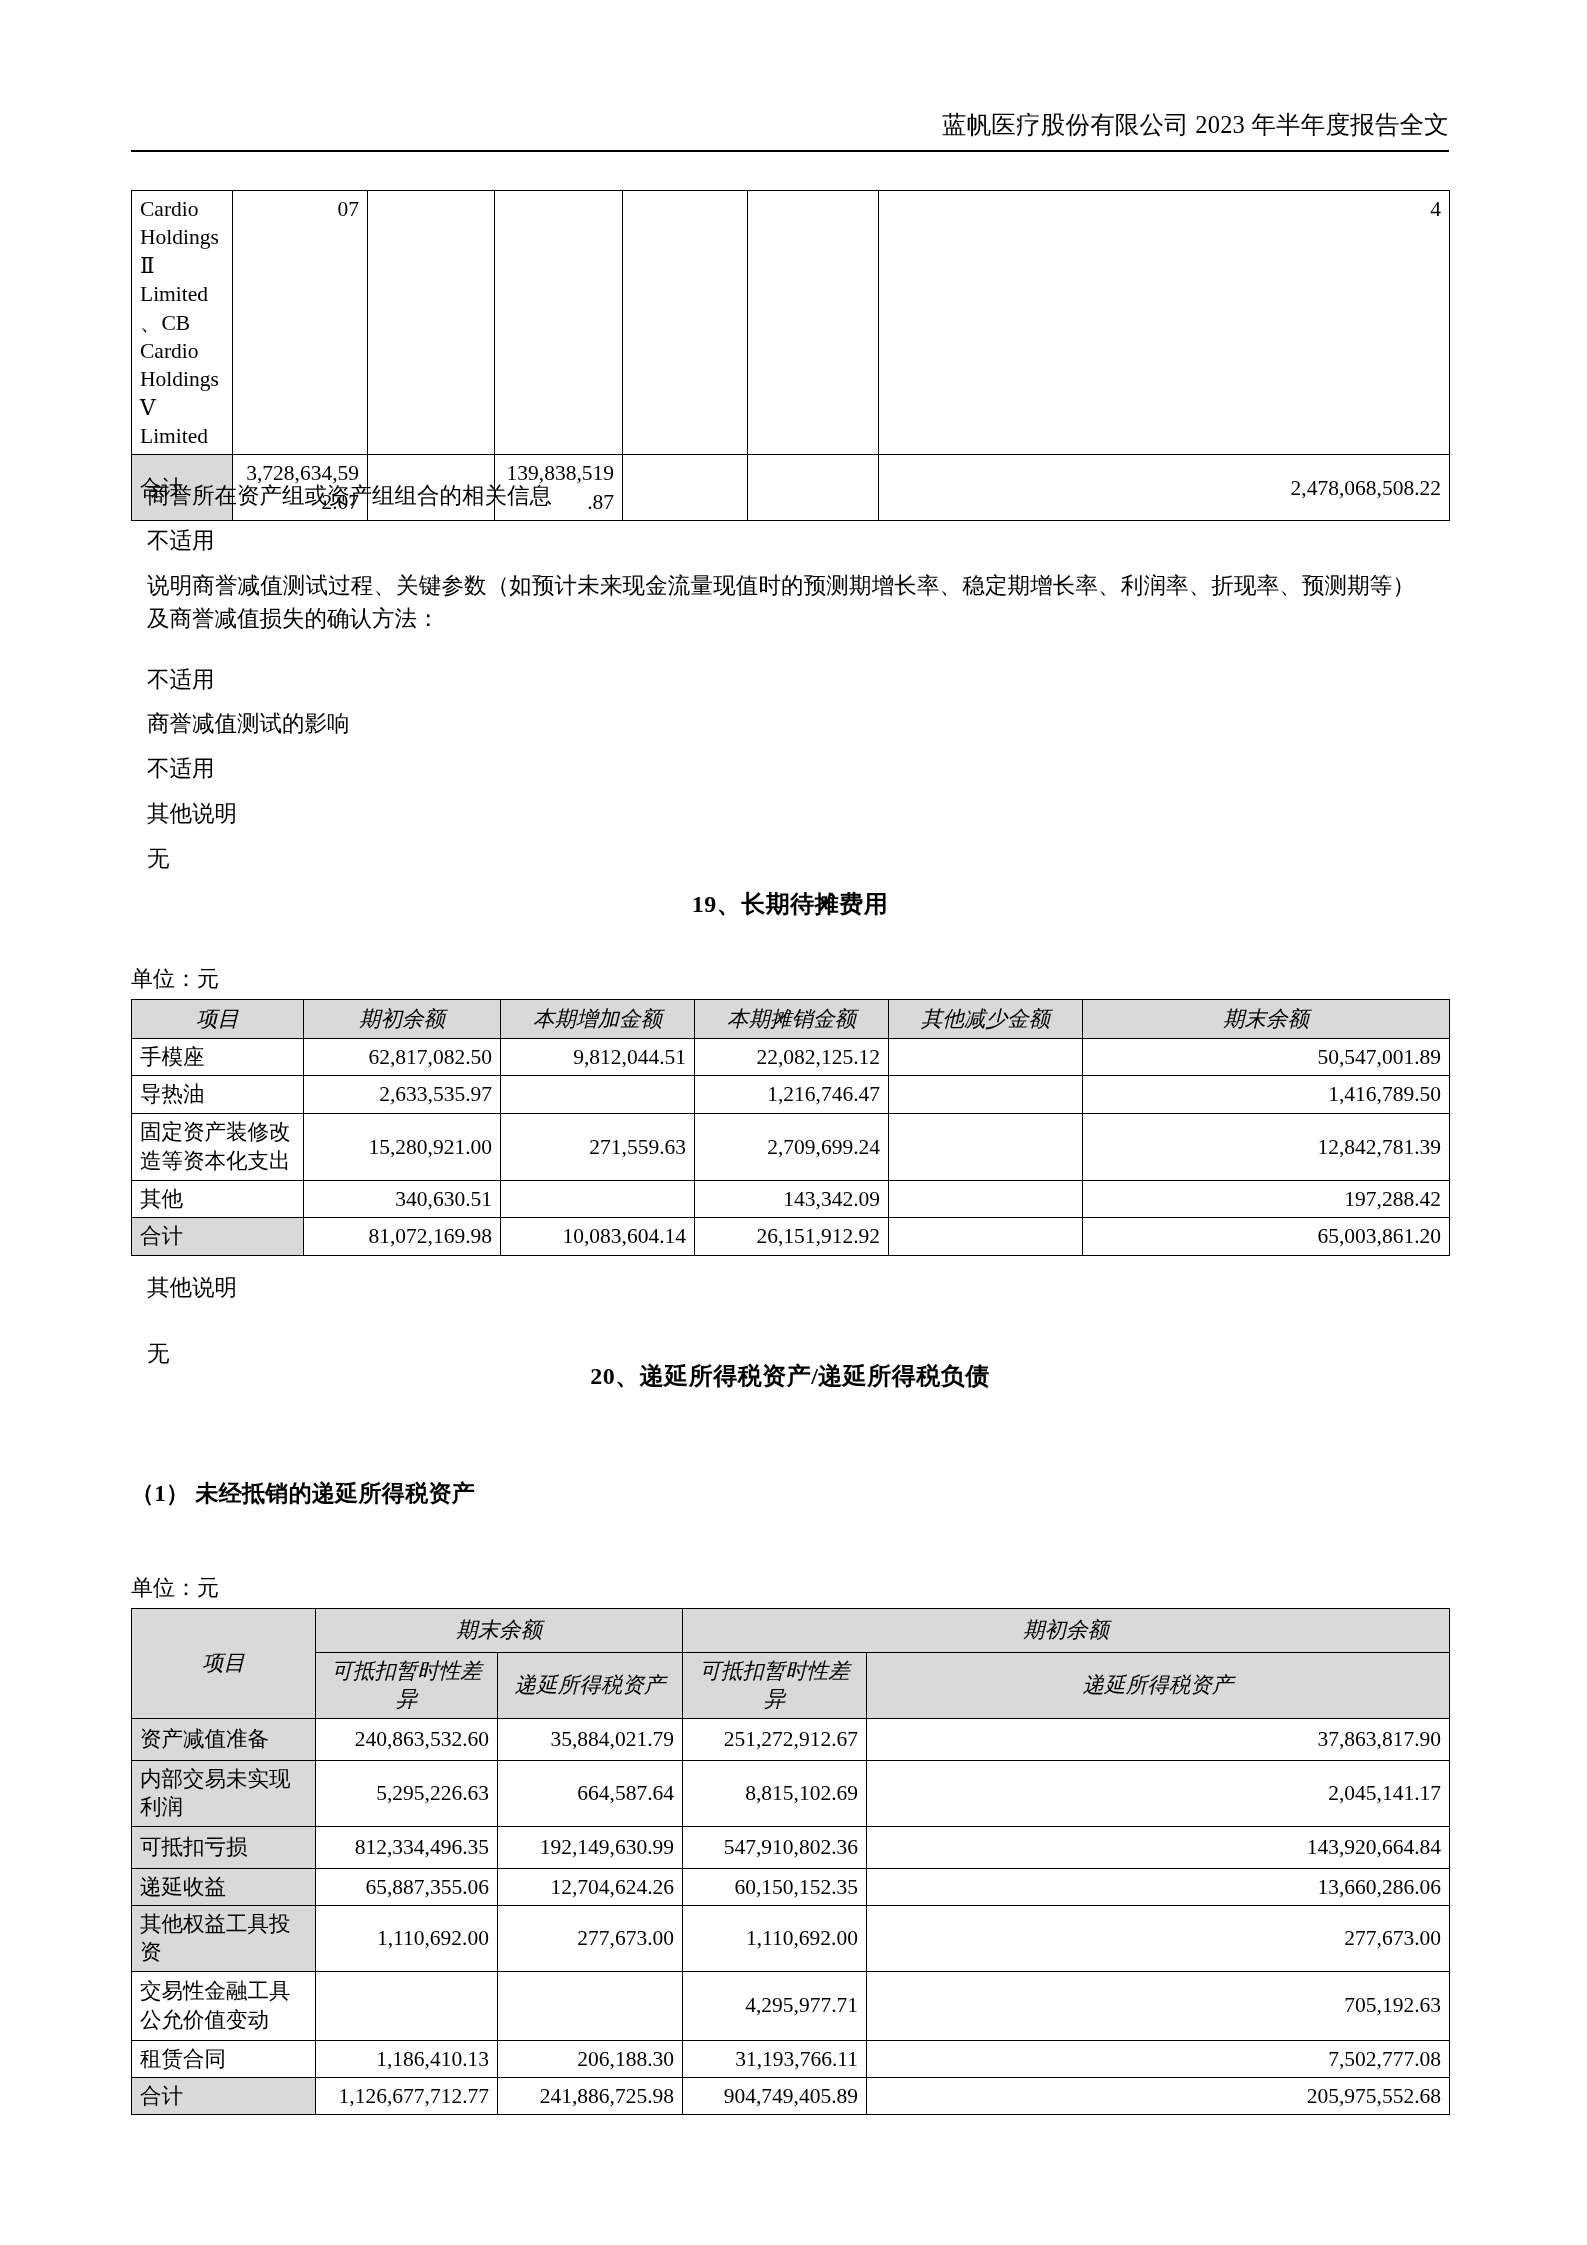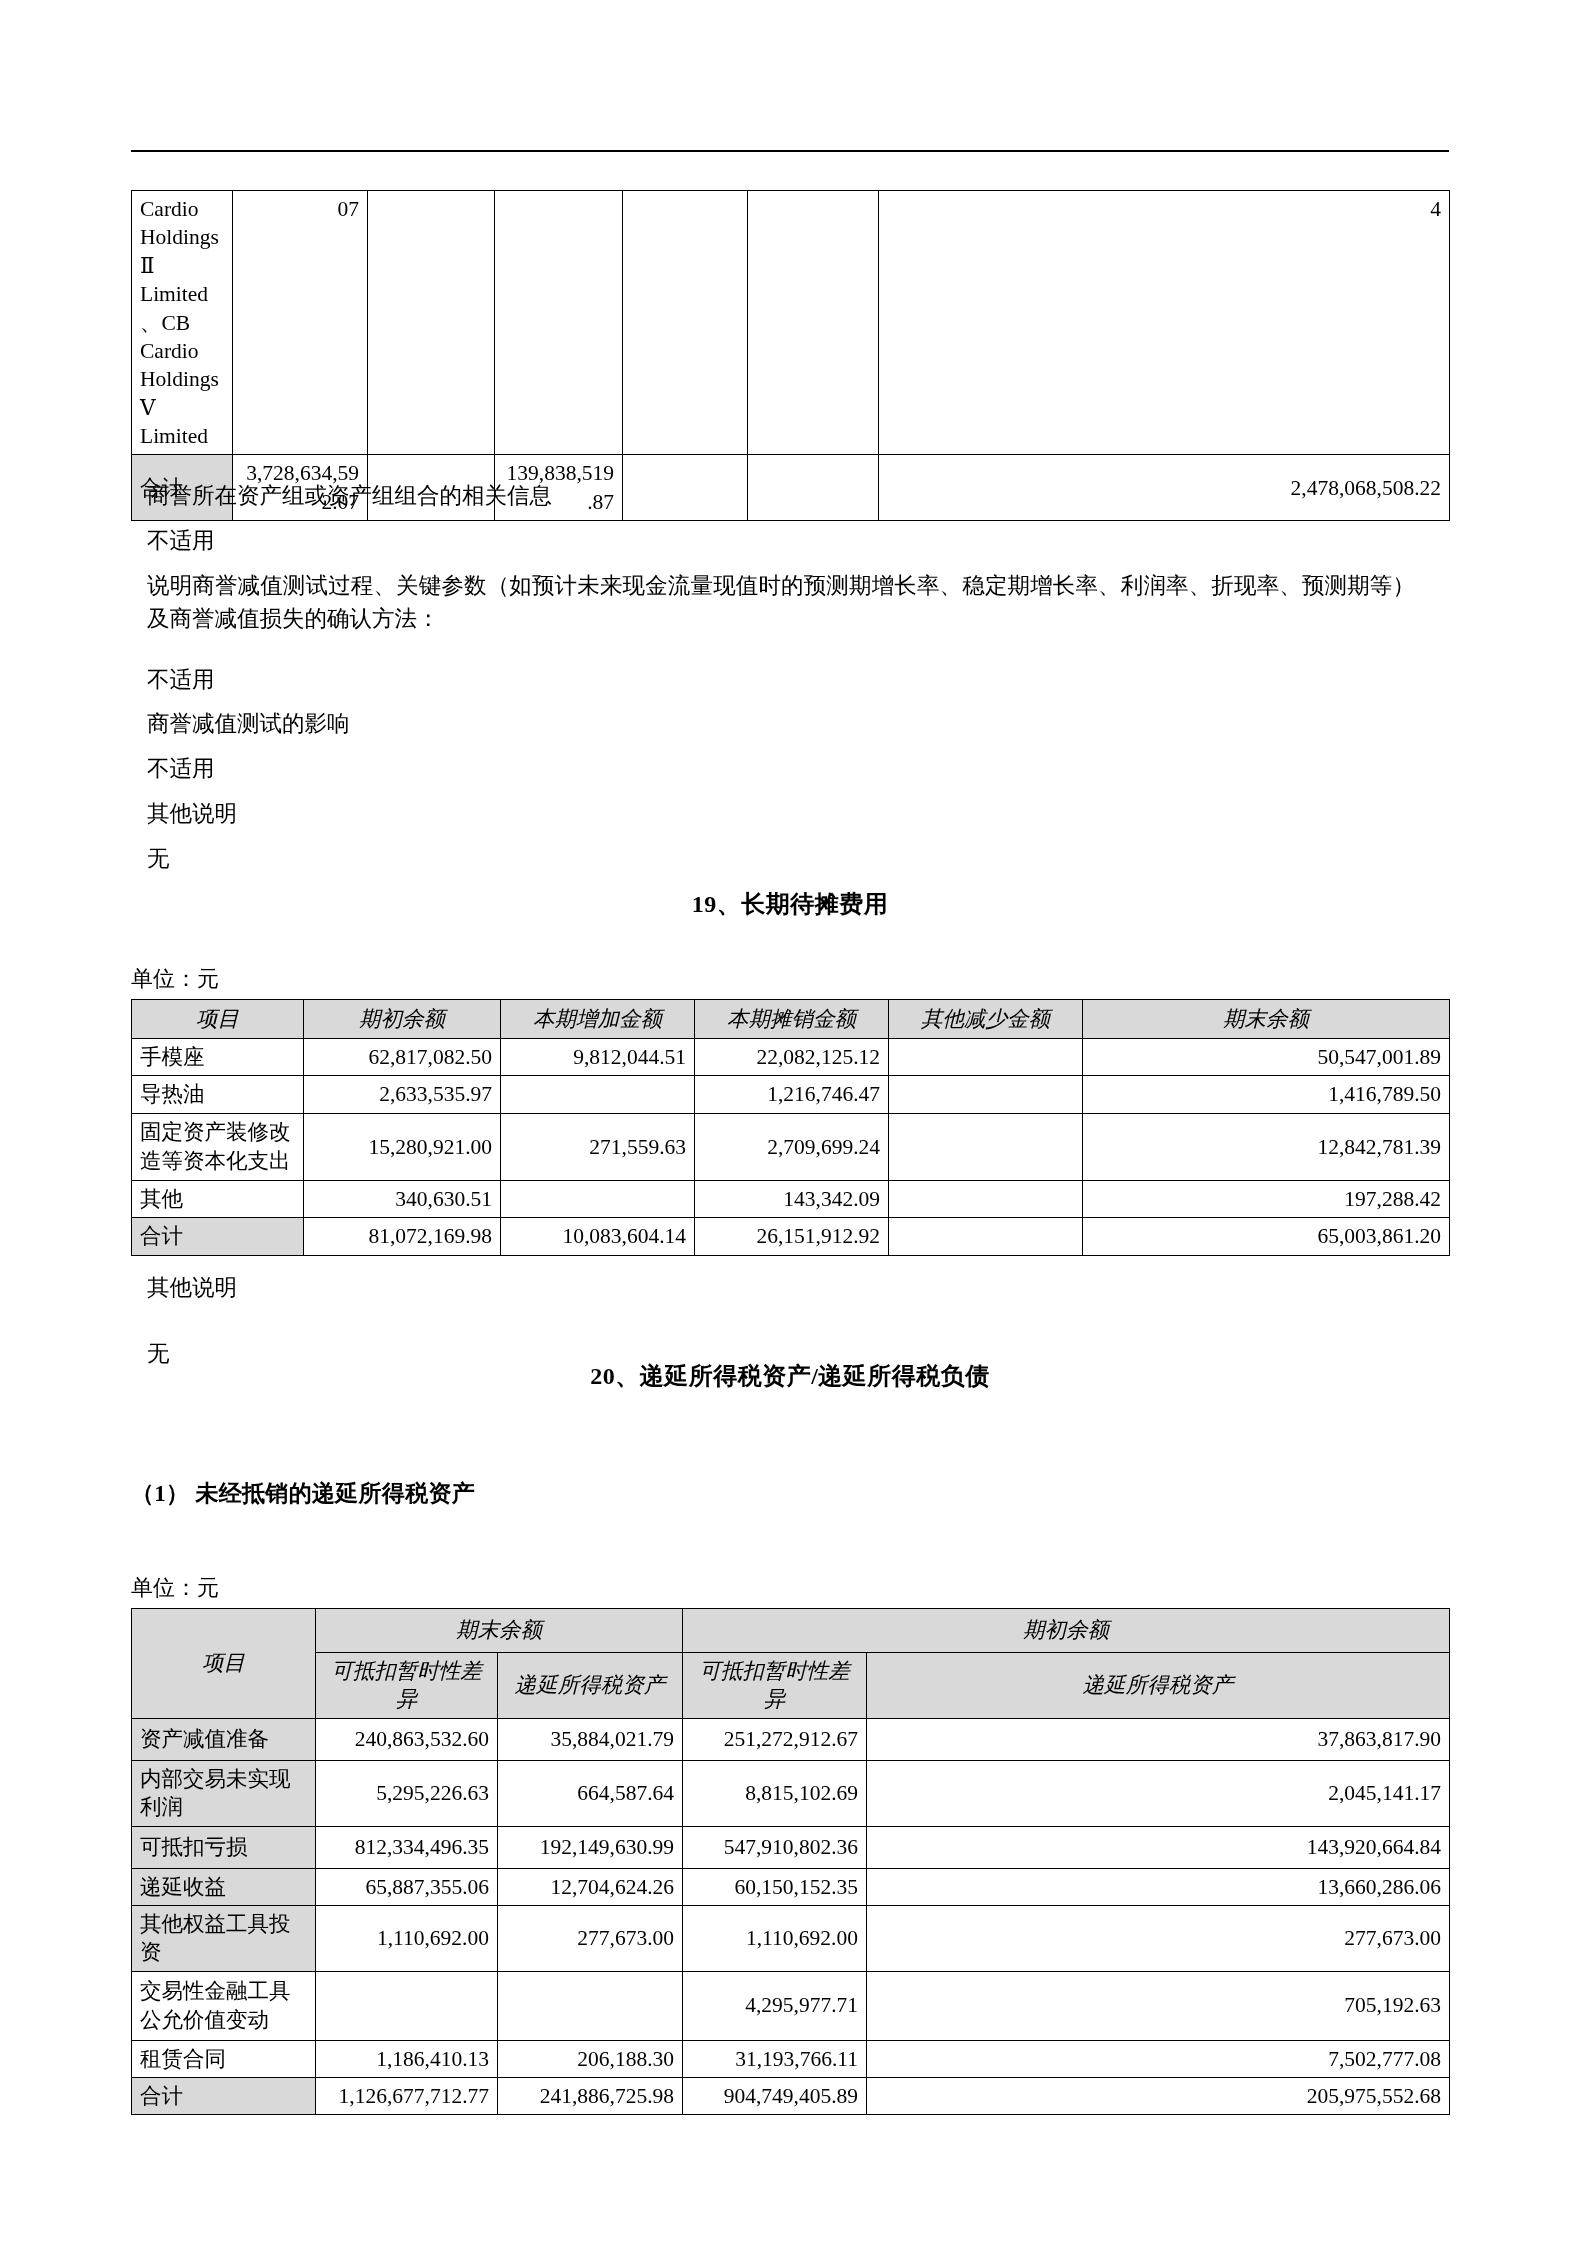--- a/index.html
+++ b/index.html
@@ -111,20 +111,21 @@
   }
 
   
   .blk { position: absolute; left: 131px; width: 1318px; }
 </style>
 </head>
 <body>
 
 <div class="page">
 
+  <div class="page-header">蓝帆医疗股份有限公司 2023 年半年度报告全文</div>
   <div class="header-rule"></div>
 
   <div class="blk" style="top:190px;">
     <table class="doc-table">
       <colgroup>
         <col style="width:101px">
         <col style="width:135px">
         <col style="width:127px">
         <col style="width:128px">
         <col style="width:125px">

